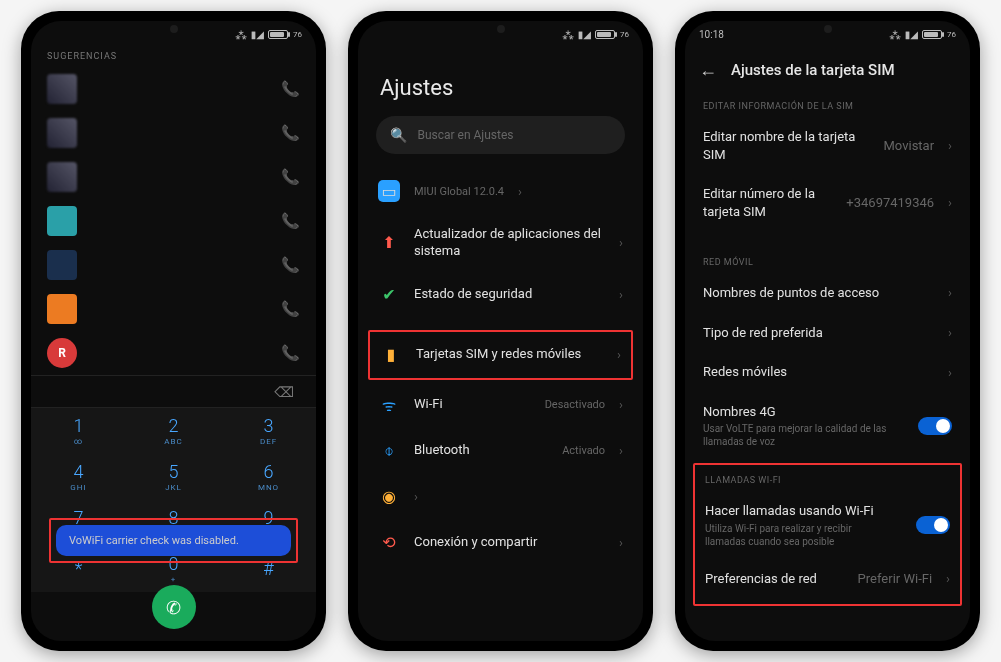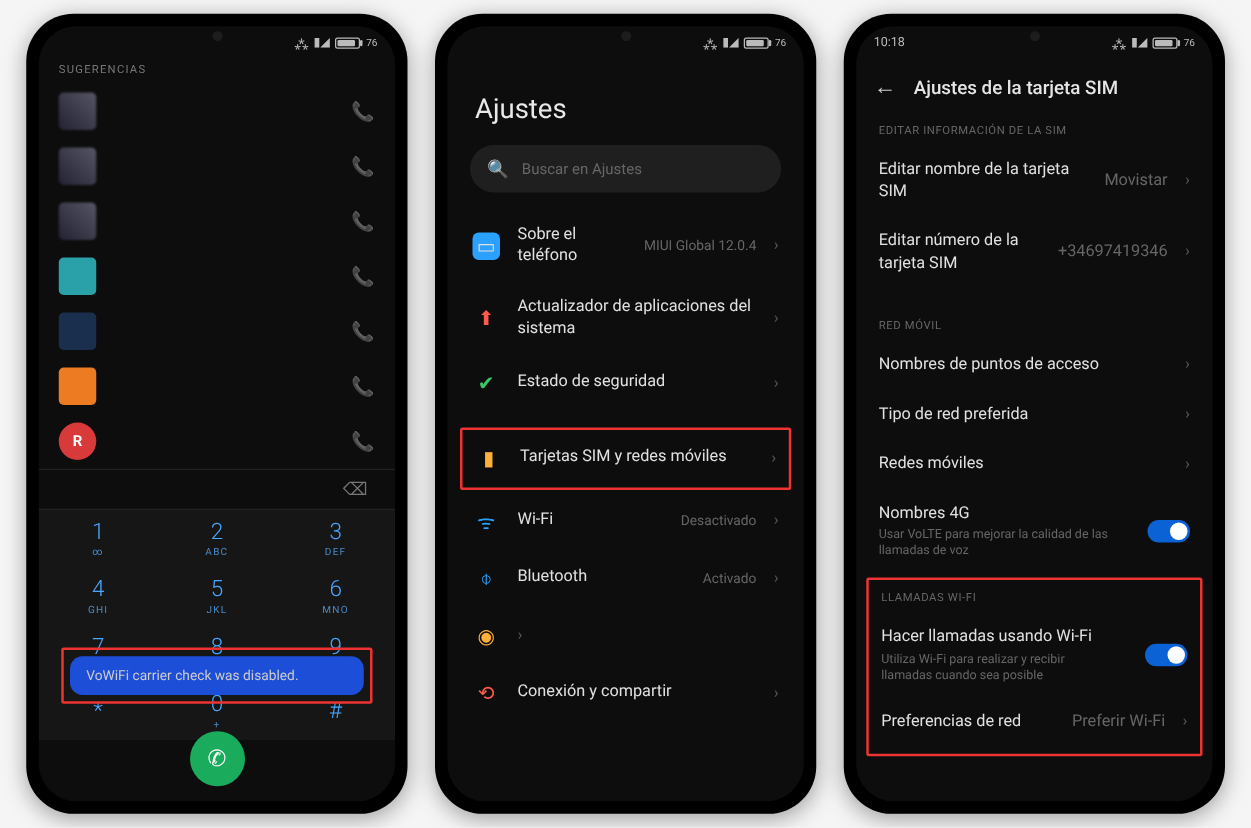--- a/index.html
+++ b/index.html
@@ -245,23 +245,20 @@
       </span>
     </div>
     <div class="settings-title">Ajustes</div>
     <div class="search-box">
       <span class="mag">🔍</span>
       <span>Buscar en Ajustes</span>
     </div>
 
     <div class="sitem">
       <div class="ic" style="background:#2aa0ff;">▭</div>
-      <div class="lbls">
-          <div class="title">Sobre el teléfono</div>
-        </div>
       <div class="val">MIUI Global 12.0.4</div>
       <div class="chev">›</div>
     </div>
     <div class="sitem">
       <div class="ic" style="color:#ff5a4d;">⬆</div>
       <div class="lbls">
           <div class="title">Actualizador de aplicaciones del sistema</div>
         </div>
       <div class="chev">›</div>
     </div>

